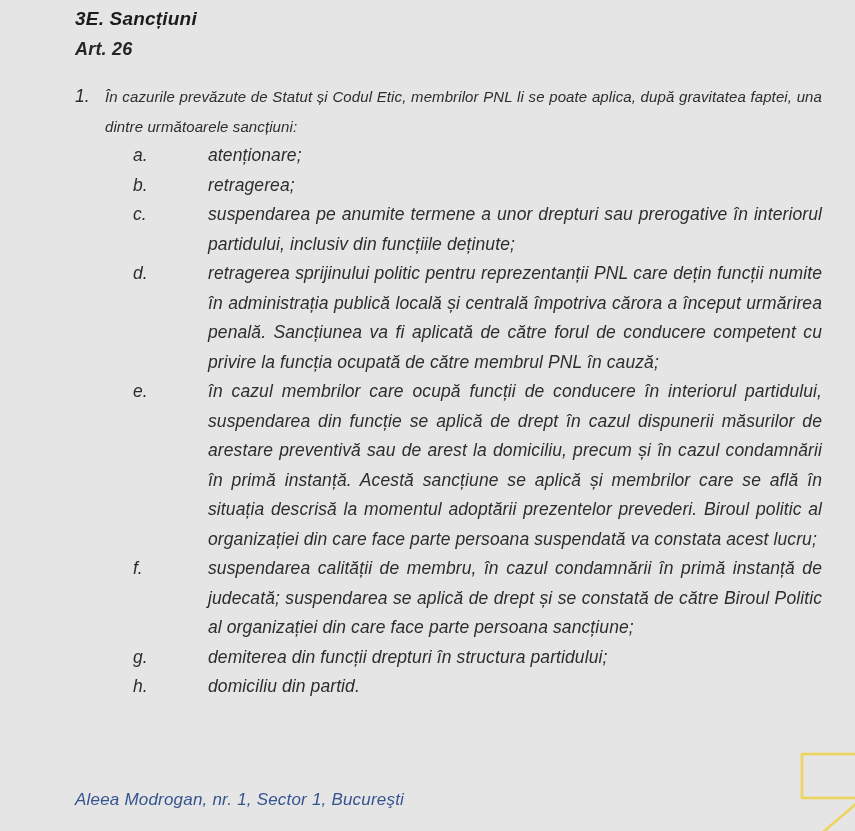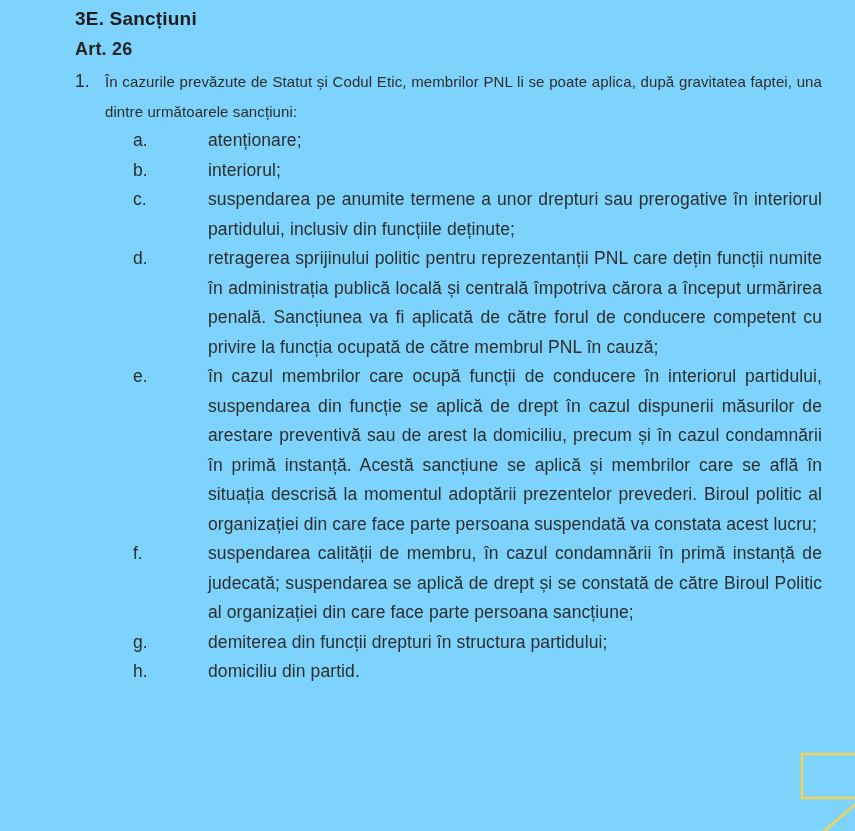--- a/index.html
+++ b/index.html
@@ -12,41 +12,42 @@
     background: #fdfdfc;
     overflow: hidden;
     position: relative;
     font-family: "Liberation Sans", sans-serif;
     color: #2d2d2d;
     -webkit-font-smoothing: antialiased;
   }
   .page {
     position: absolute;
     inset: 0;
-    background: #7dd3fc;
+    background: #e5e5e5;
+    font-style: italic;
   }
   .content {
     position: absolute;
     left: 75px;
     top: 8px;
     width: 747px; 
   }
   .section-title {
     font-size: 19px;
     font-weight: 700;
     color: #1c1c1c;
     letter-spacing: 0.2px;
     margin: 0 0 9px 0;
   }
   .article-no {
     font-size: 18px;
     font-weight: 600;
     color: #262626;
     letter-spacing: 0.2px;
-    margin: 0 0 7px 0;
+    margin: 0 0 22px 0;
   }
   .num-item {
     display: flex;
     align-items: flex-start;
   }
   .num-item .marker {
     flex: 0 0 30px;
     font-size: 17.5px;
     line-height: 29.5px;
   }
@@ -111,21 +112,21 @@
 
     <div class="letter-list">
 
       <div class="letter-item">
         <div class="marker">a.</div>
         <div class="body">atenționare;</div>
       </div>
 
       <div class="letter-item">
         <div class="marker">b.</div>
-        <div class="body">interiorul;</div>
+        <div class="body">retragerea;</div>
       </div>
 
       <div class="letter-item">
         <div class="marker">c.</div>
         <div class="body">suspendarea pe anumite termene a unor drepturi sau prerogative în interiorul partidului, inclusiv din funcțiile deținute;</div>
       </div>
 
       <div class="letter-item">
         <div class="marker">d.</div>
         <div class="body">retragerea sprijinului politic pentru reprezentanții PNL care dețin funcții numite în administrația publică locală și centrală împotriva cărora a început urmărirea penală. Sancțiunea va fi aplicată de către forul de conducere competent cu privire la funcția ocupată de către membrul PNL în cauză;</div>
@@ -147,20 +148,21 @@
       </div>
 
       <div class="letter-item">
         <div class="marker">h.</div>
         <div class="body">domiciliu din partid.</div>
       </div>
 
     </div>
   </div>
 
+  <div class="footer-address">Aleea Modrogan, nr. 1, Sector 1, Bucureşti</div>
 
   <svg class="logo-shape" viewBox="0 0 62 84" aria-hidden="true">
 
     <rect x="9" y="7" width="60" height="44" fill="none" stroke="#eed45e" stroke-width="2.6"></rect>
 
     <line x1="64" y1="56" x2="29" y2="86" stroke="#eed45e" stroke-width="2.6"></line>
   </svg>
 
 </div>
 

